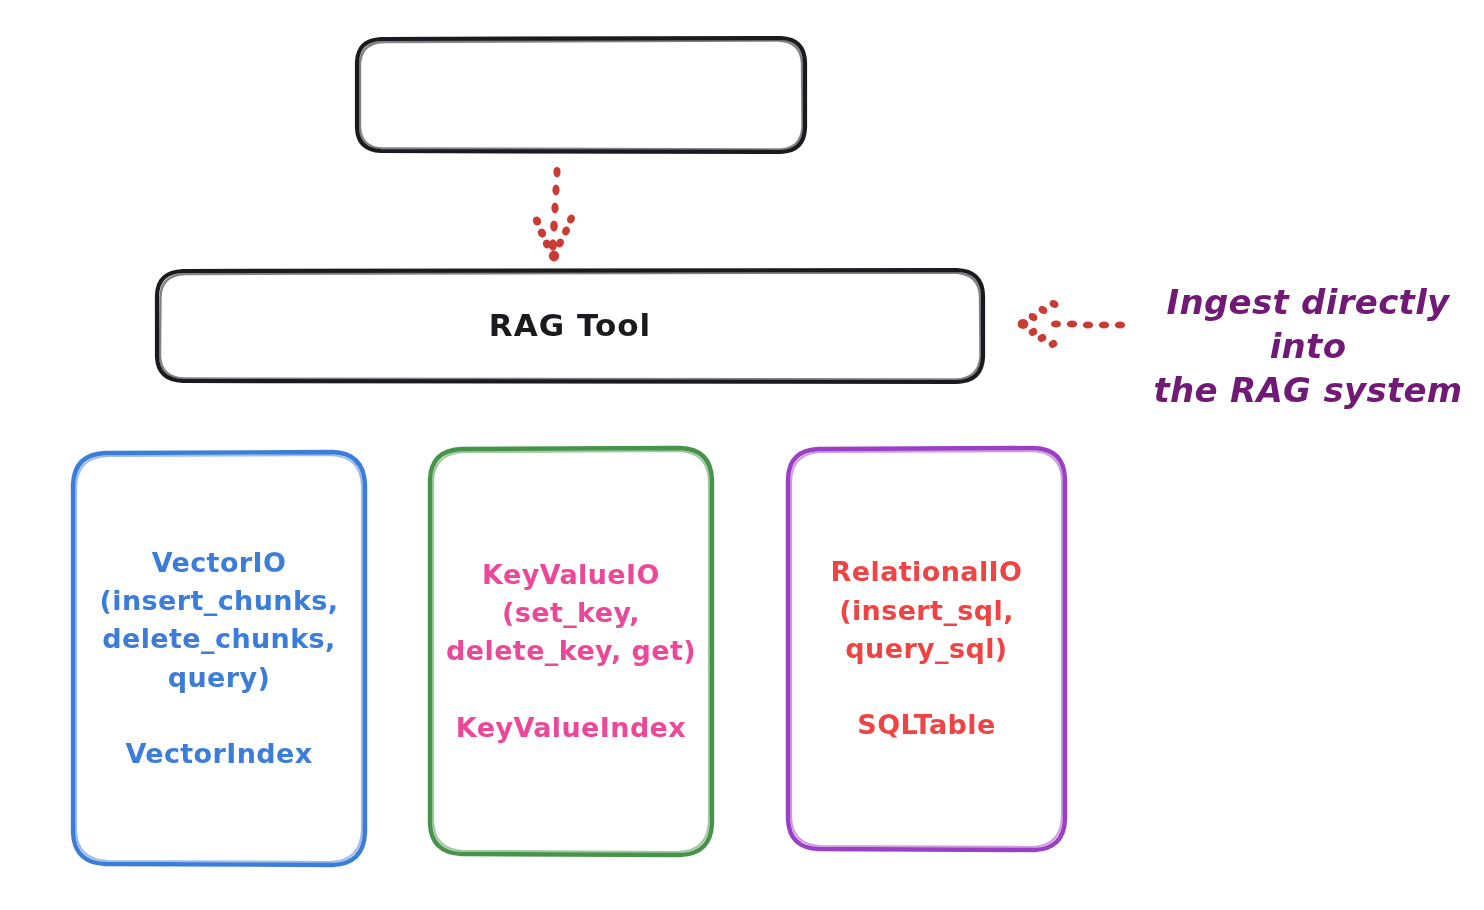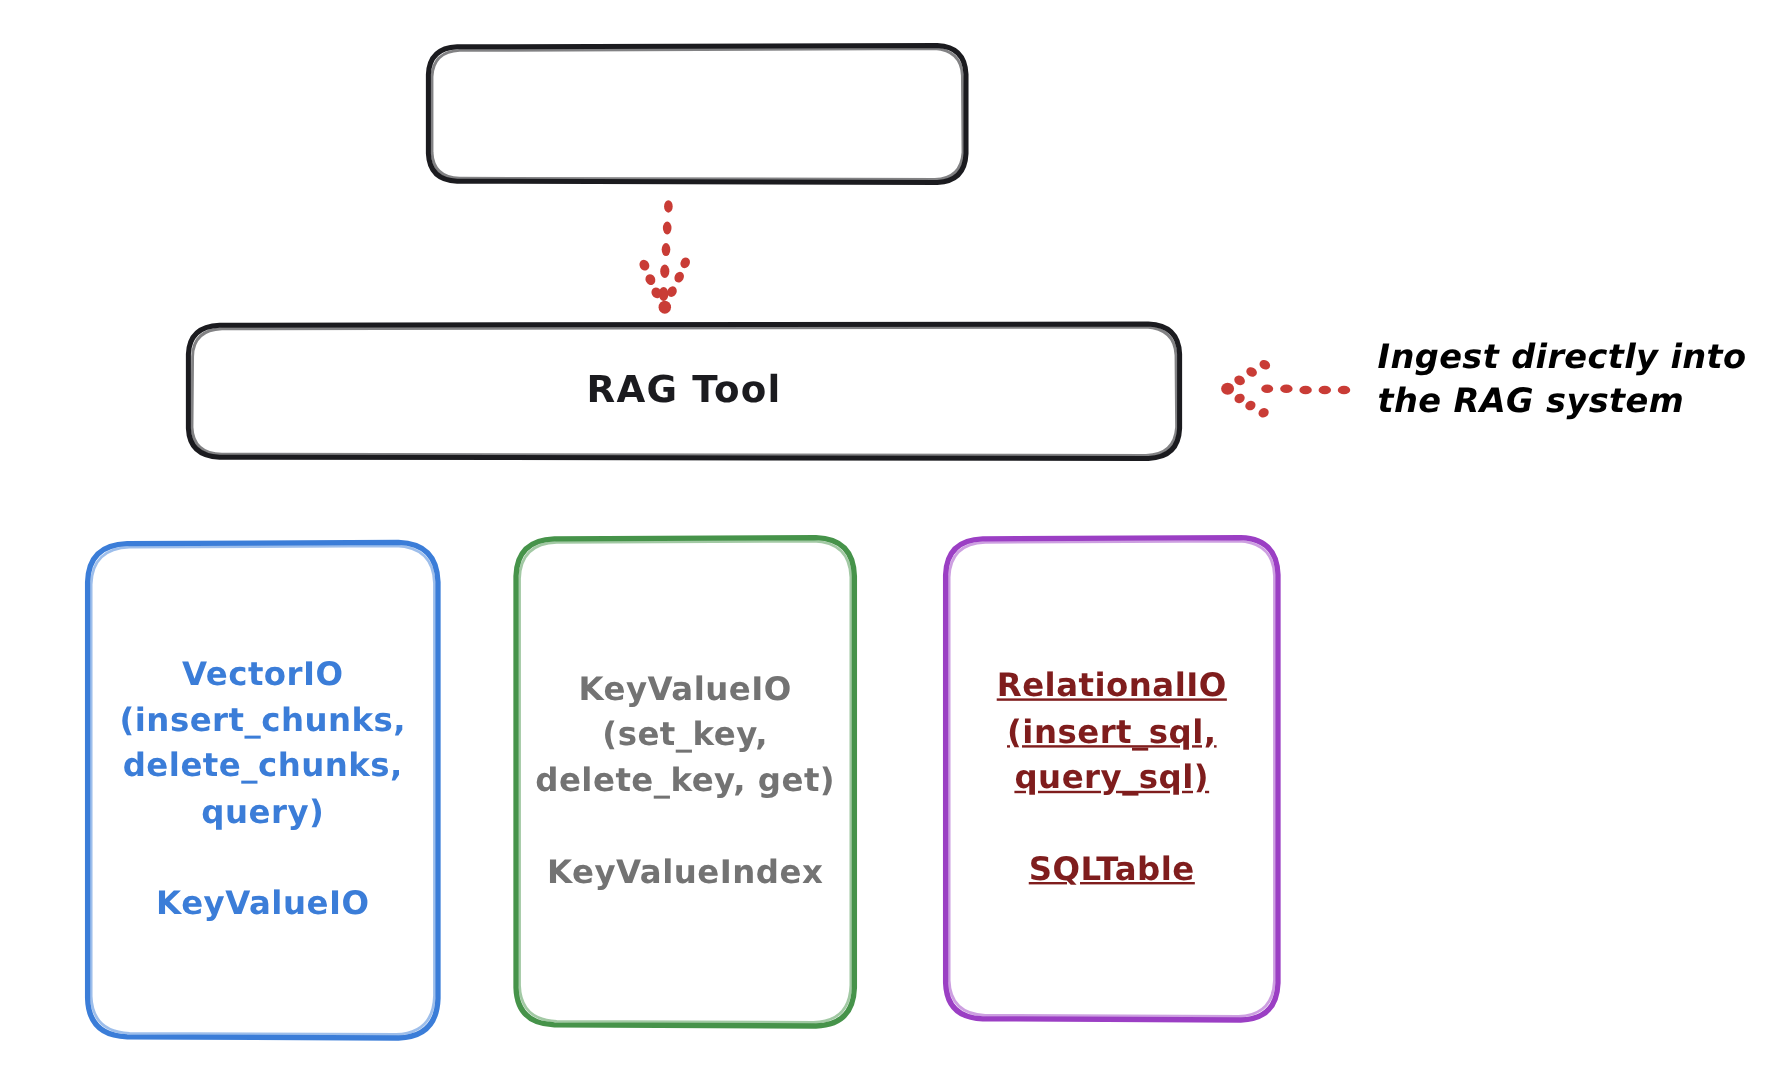--- a/index.html
+++ b/index.html
@@ -91,36 +91,36 @@
     height: 402px;
     padding: 0 10px;
   }
   .provider-label {
     font-size: 27px;
     font-weight: 600;
     letter-spacing: 0.4px;
     line-height: 1.42;
   }
   #vector-io-node .provider-label { color: #3b7dd8; }
-  #key-value-io-node .provider-label { color: #737373; }
-  #relational-io-node .provider-label { color: #7f1d1d; text-decoration: underline; }
+  #key-value-io-node .provider-label { color: #ec4899; }
+  #relational-io-node .provider-label { color: #ef4444; }
 
   
   #ingest-annotation {
     position: absolute;
     left: 1148px;
     top: 280px;
     width: 320px;
-    color: #000000;
-    font-size: 28px;
+    color: #701a75;
+    font-size: 34px;
     font-weight: 600;
     font-style: italic;
     line-height: 1.3;
     letter-spacing: 0.3px;
-    text-align: left;
+    text-align: center;
     white-space: pre-line;
   }
 </style>
 </head>
 <body>
 
 <div id="canvas">
 
   <svg class="layer" viewBox="0 0 1484 910" xmlns="http://www.w3.org/2000/svg">
 
@@ -190,21 +190,21 @@
   <div class="node" id="rag-tool-node">
     <span class="node-label">RAG Tool</span>
   </div>
 
   <div class="node" id="vector-io-node">
     <span class="node-label provider-label">VectorIO
 (insert_chunks,
 delete_chunks,
 query)
 
-KeyValueIO</span>
+VectorIndex</span>
   </div>
 
   <div class="node" id="key-value-io-node">
     <span class="node-label provider-label">KeyValueIO
 (set_key,
 delete_key, get)
 
 KeyValueIndex</span>
   </div>
 

